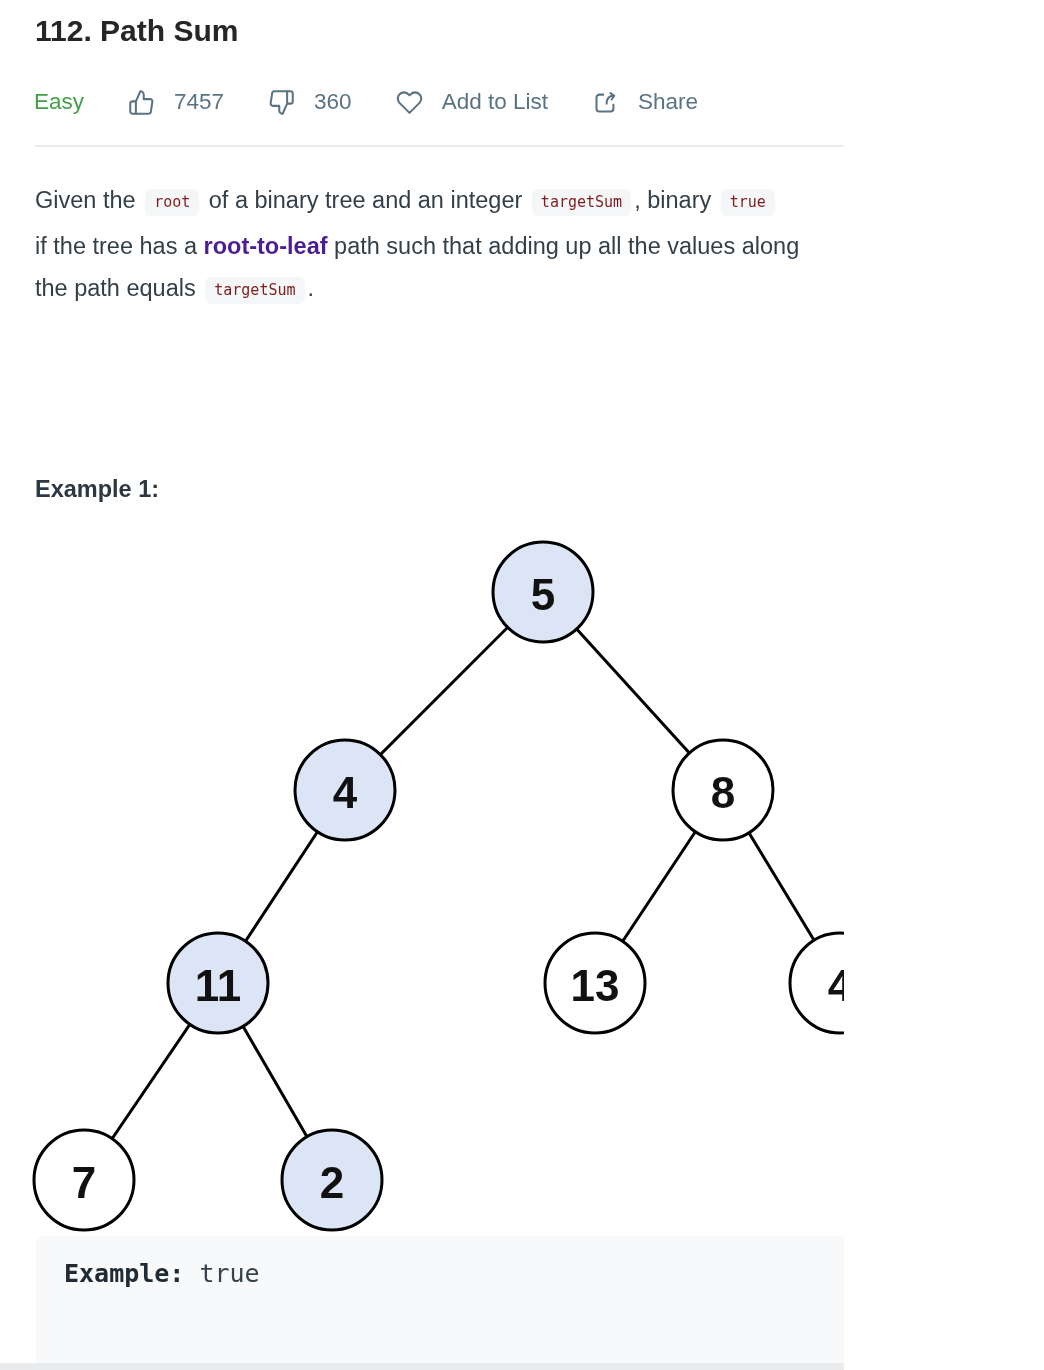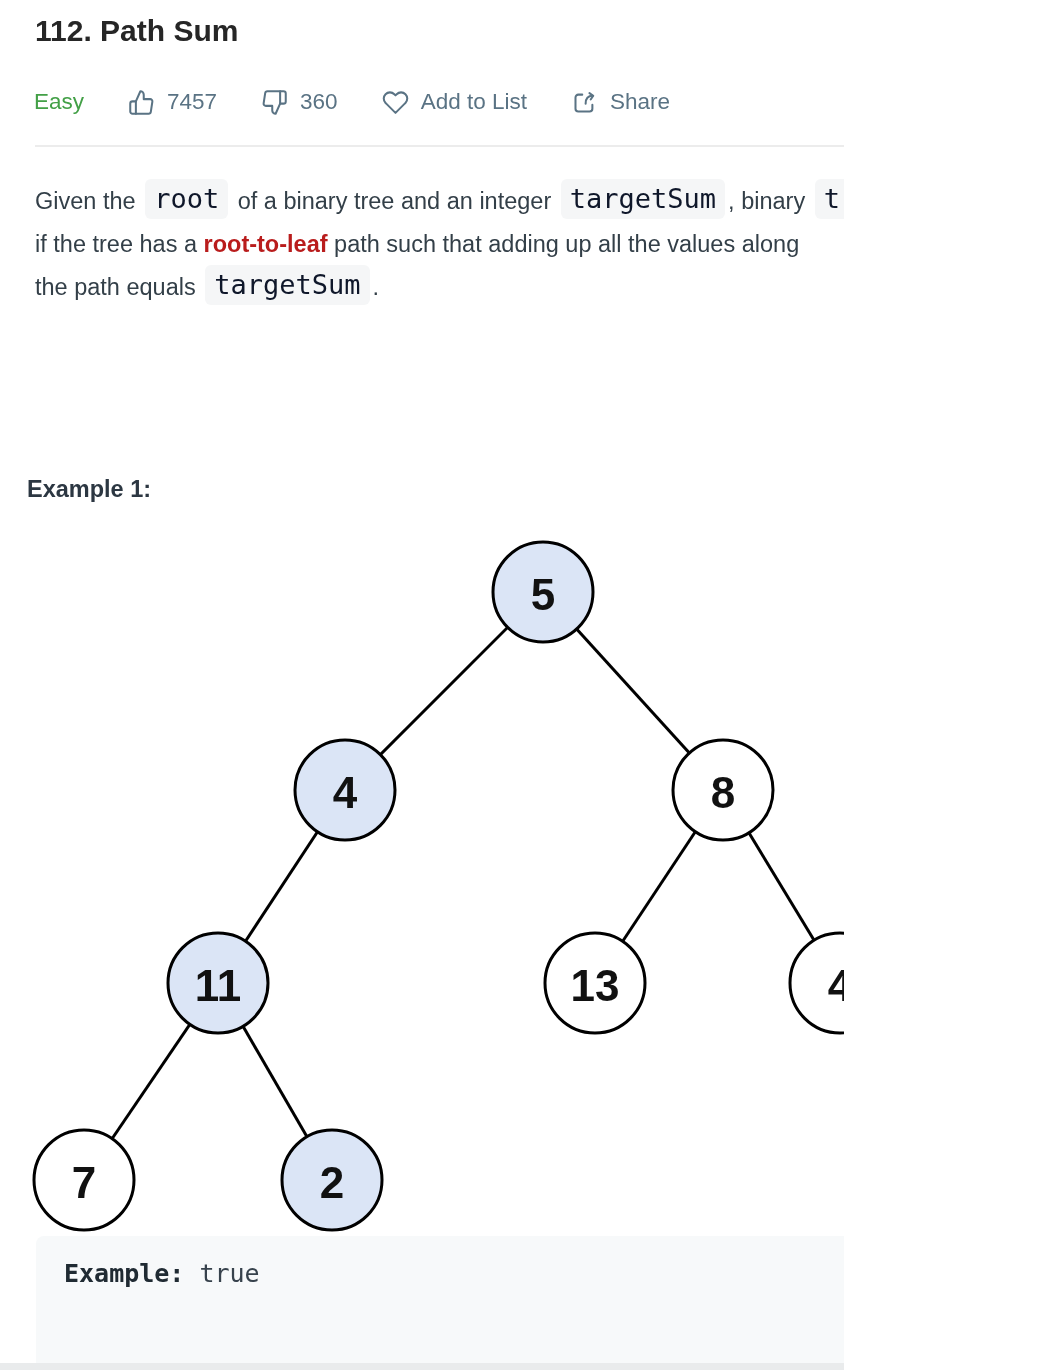--- a/index.html
+++ b/index.html
@@ -13,45 +13,45 @@
   .title {
     position:absolute; left:35px; top:14px;
     font-size:30px; font-weight:700; color:#262626;
   }
   .meta-row {
     position:absolute; left:34px; top:84px; height:36px;
     display:flex; align-items:center; column-gap:44px;
     font-size:22.5px; color:#5a7384;text-align:center;
   }
   .difficulty { color:#43a047; cursor:pointer; }
-  .meta-item { display:flex; align-items:center; column-gap:12px; cursor:pointer; }
+  .meta-item { display:flex; align-items:center; column-gap:19px; cursor:pointer; }
   .meta-item svg { display:block; }
   .divider {
     position:absolute; left:35px; top:145px; width:973px; height:2px;
     background:#ececec;
   }
   .p1 {
     position:absolute; left:35px; top:179px; width:985px;
     font-size:23.5px; line-height:42.5px; color:#333f48;
   }
   .p2 {
     position:absolute; left:35px; top:336px; width:985px;
     font-size:23.5px; line-height:42.5px; color:#333f48;
   }
-  .b { font-weight:700; color:#b91c1c; }
+  .b { font-weight:700; color:#4c1d95; }
   .chip {
     font-family:"DejaVu Sans Mono", monospace;
-    font-size:27px; color:#0f172a;
+    font-size:15px; color:#7f1d1d;
     background:#f5f6f7; border-radius:6px;
     padding:4px 9px 5px; margin:0 3px;
     position:relative; top:-1px;
     white-space:nowrap;
   }
   .example-heading {
-    position:absolute; left:27px; top:476px;
+    position:absolute; left:35px; top:476px;
     font-size:23.5px; font-weight:700; color:#2c3742;
   }
   .tree-wrap { position:absolute; left:0; top:520px; width:1044px; height:720px; }
   .example-block {
     position:absolute; left:36px; top:1236px; width:972px; height:140px;
     background:#f7f9fa; border-radius:8px;
     padding:18px 28px;
     font-family:"DejaVu Sans Mono", monospace;
     font-size:25px; line-height:39px; color:#37424c;
   }

